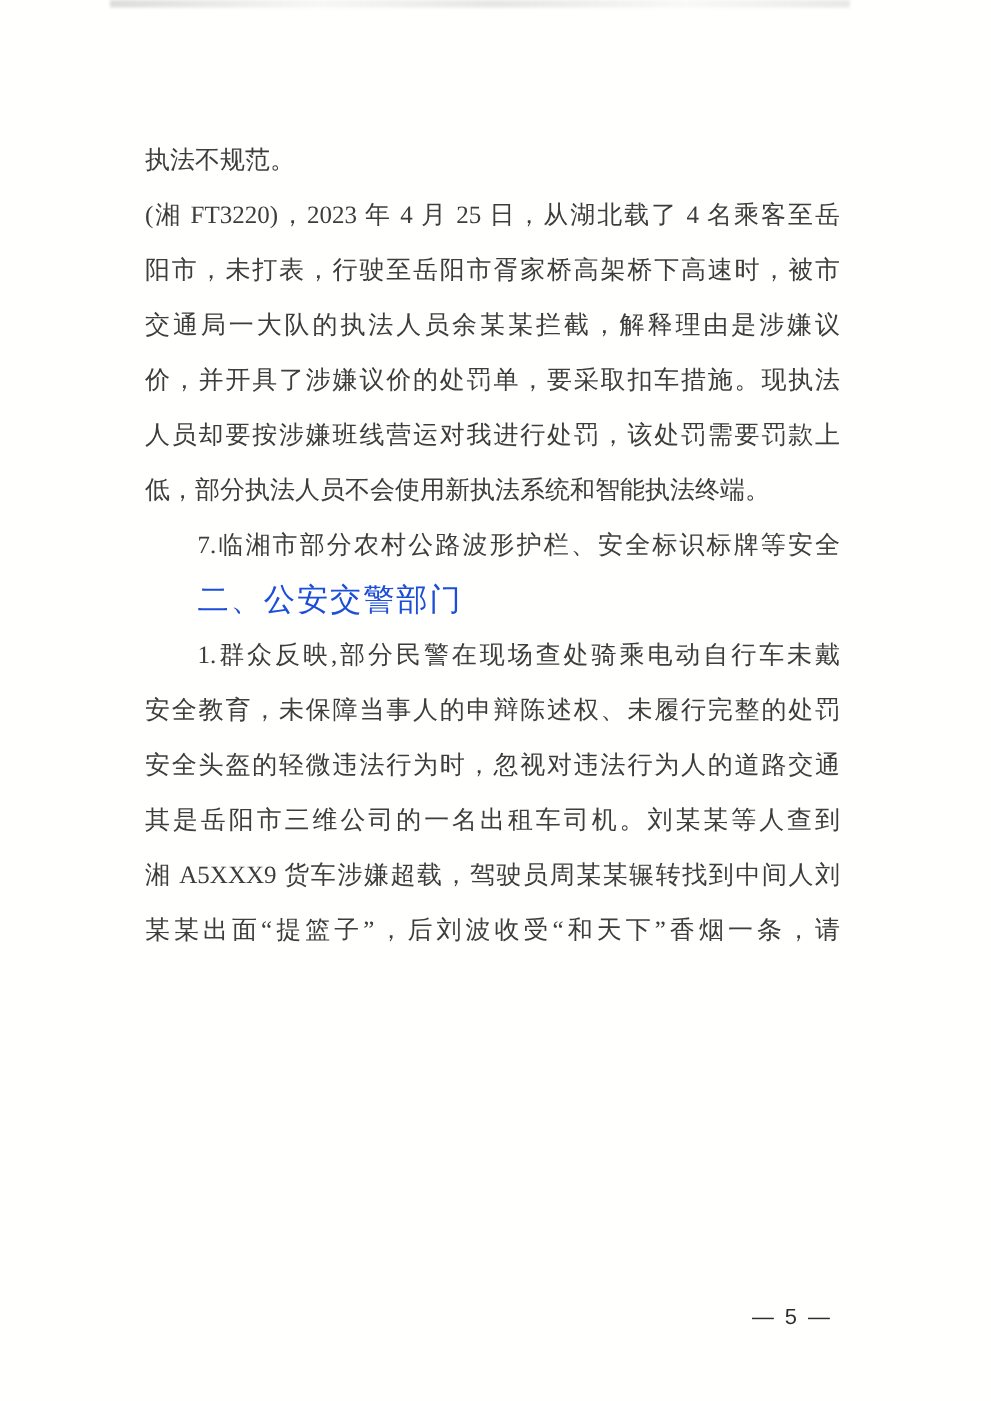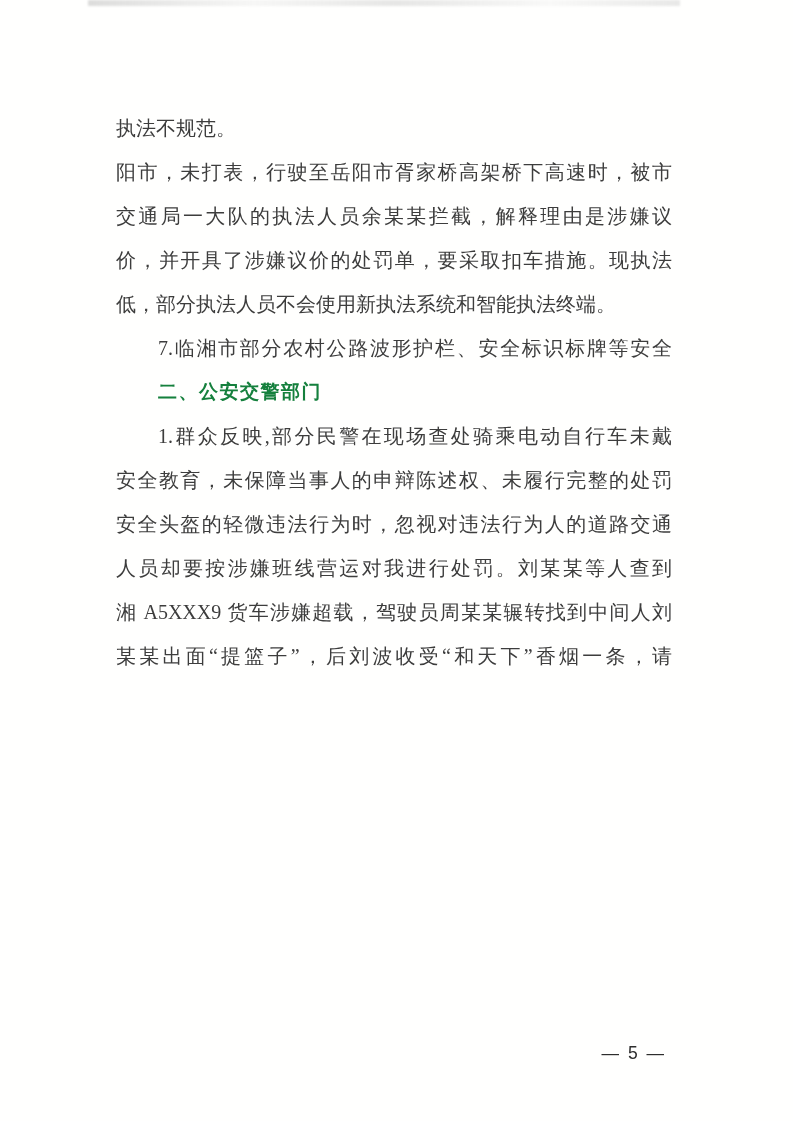--- a/index.html
+++ b/index.html
@@ -50,51 +50,53 @@
   }
   .line.j {
     text-align: justify;
     text-align-last: justify;
   }
   .line.ind {
     text-indent: 42px;
   }
   .line.heading {
     font-family: "Liberation Sans", "DejaVu Sans", sans-serif;
-    font-weight: 700;
-    color: #15803d;
+    font-weight: 400;
+    color: #1d4ed8;
     letter-spacing: 1.5px;
-    font-size: 19px;
+    font-size: 25px;
   }
   .page-number {
     position: absolute;
     top: 1043px;
     left: 116px;
     width: 550px;
     text-align: right;
     font-size: 17.5px;
     letter-spacing: 2px;
     color: #2d2d2d;
     font-family: "Liberation Sans", "DejaVu Sans", sans-serif;
   }
 </style>
 </head>
 <body>
 
 <div class="page">
   <div class="scan-artifact"></div>
   <div class="doc-body" id="doc-body">
       <div class="line">执法不规范。</div>
+      <div class="line j">(湘 FT3220)，2023 年 4 月 25 日，从湖北载了 4 名乘客至岳</div>
       <div class="line j">阳市，未打表，行驶至岳阳市胥家桥高架桥下高速时，被市</div>
       <div class="line j">交通局一大队的执法人员余某某拦截，解释理由是涉嫌议</div>
       <div class="line j">价，并开具了涉嫌议价的处罚单，要采取扣车措施。现执法</div>
+      <div class="line j">人员却要按涉嫌班线营运对我进行处罚，该处罚需要罚款上</div>
       <div class="line">低，部分执法人员不会使用新执法系统和智能执法终端。</div>
       <div class="line j ind">7.临湘市部分农村公路波形护栏、安全标识标牌等安全</div>
       <div class="line ind heading">二、公安交警部门</div>
       <div class="line j ind">1.群众反映,部分民警在现场查处骑乘电动自行车未戴</div>
       <div class="line j">安全教育，未保障当事人的申辩陈述权、未履行完整的处罚</div>
       <div class="line j">安全头盔的轻微违法行为时，忽视对违法行为人的道路交通</div>
-      <div class="line j">人员却要按涉嫌班线营运对我进行处罚。刘某某等人查到</div>
+      <div class="line j">其是岳阳市三维公司的一名出租车司机。刘某某等人查到</div>
       <div class="line j">湘 A5XXX9 货车涉嫌超载，驾驶员周某某辗转找到中间人刘</div>
       <div class="line j">某某出面“提篮子”，后刘波收受“和天下”香烟一条，请</div>
     </div>
   <div class="page-number">— 5 —</div>
 </div>
 
 </body></html>

